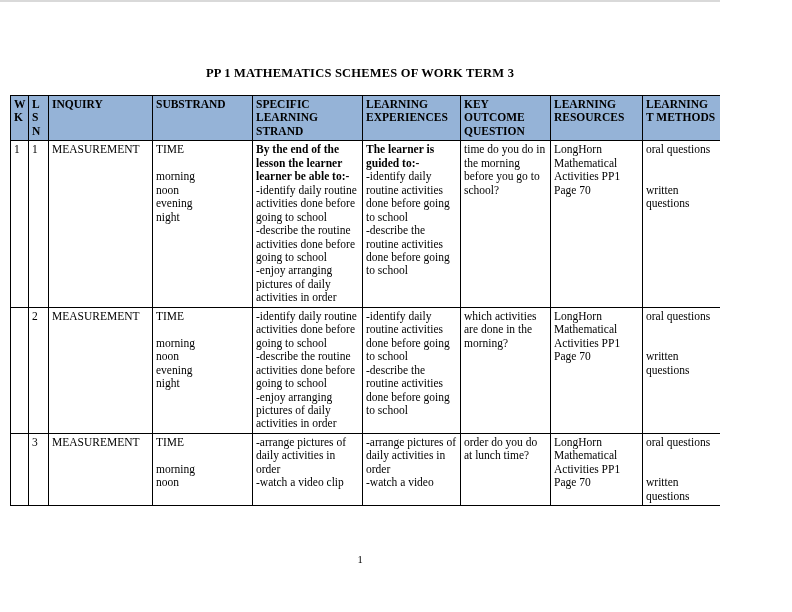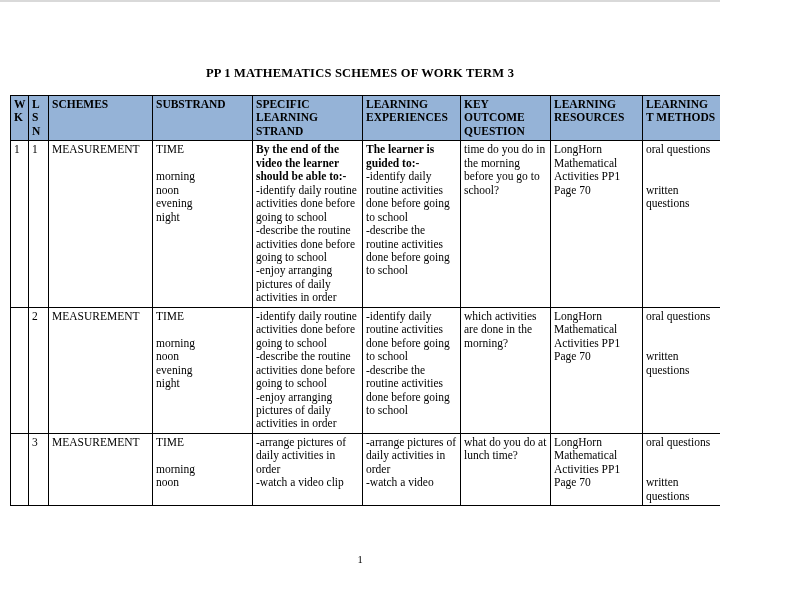--- a/index.html
+++ b/index.html
@@ -71,21 +71,21 @@
       <col style="width:82px">
         <col style="width:32px">
     </colgroup>
     <thead>
       <tr>
         <th>W
 K</th>
         <th>L
 S
 N</th>
-        <th>SCHEMES</th>
+        <th>INQUIRY</th>
         <th>SUBSTRAND</th>
         <th>SPECIFIC
 LEARNING
 STRAND</th>
         <th>LEARNING
 EXPERIENCES</th>
         <th>KEY OUTCOME
 QUESTION</th>
         <th>LEARNING
 RESOURCES</th>
@@ -98,21 +98,21 @@
       <tr>
         <td>1</td>
         <td>1</td>
         <td>MEASUREMENT</td>
         <td>TIME
 
 morning
 noon
 evening
 night</td>
-        <td><span class="lead">By the end of the video the learner should be able to:-</span><span class="body">-identify daily routine activities done before going to school
+        <td><span class="lead">By the end of the lesson the learner learner be able to:-</span><span class="body">-identify daily routine activities done before going to school
 -describe the routine activities done before going to school
 -enjoy arranging pictures of daily activities in order</span></td>
         <td><span class="lead">The learner is guided to:-</span><span class="body">-identify daily routine activities done before going to school
 -describe the routine activities done before going to school</span></td>
         <td>time do you do in the morning before you go to school?</td>
         <td>LongHorn
 Mathematical
 Activities PP1
 Page 70</td>
         <td>oral questions
@@ -152,21 +152,21 @@
         <td>3</td>
         <td>MEASUREMENT</td>
         <td>TIME
 
 morning
 noon</td>
         <td><span class="lead"></span><span class="body">-arrange pictures of daily activities in order
 -watch a video clip</span></td>
         <td><span class="lead"></span><span class="body">-arrange pictures of daily activities in order
 -watch a video</span></td>
-        <td>what do you do at lunch time?</td>
+        <td>order do you do at lunch time?</td>
         <td>LongHorn
 Mathematical
 Activities PP1
 Page 70</td>
         <td>oral questions
 
 
 written questions</td>
         <td></td>
       </tr>

